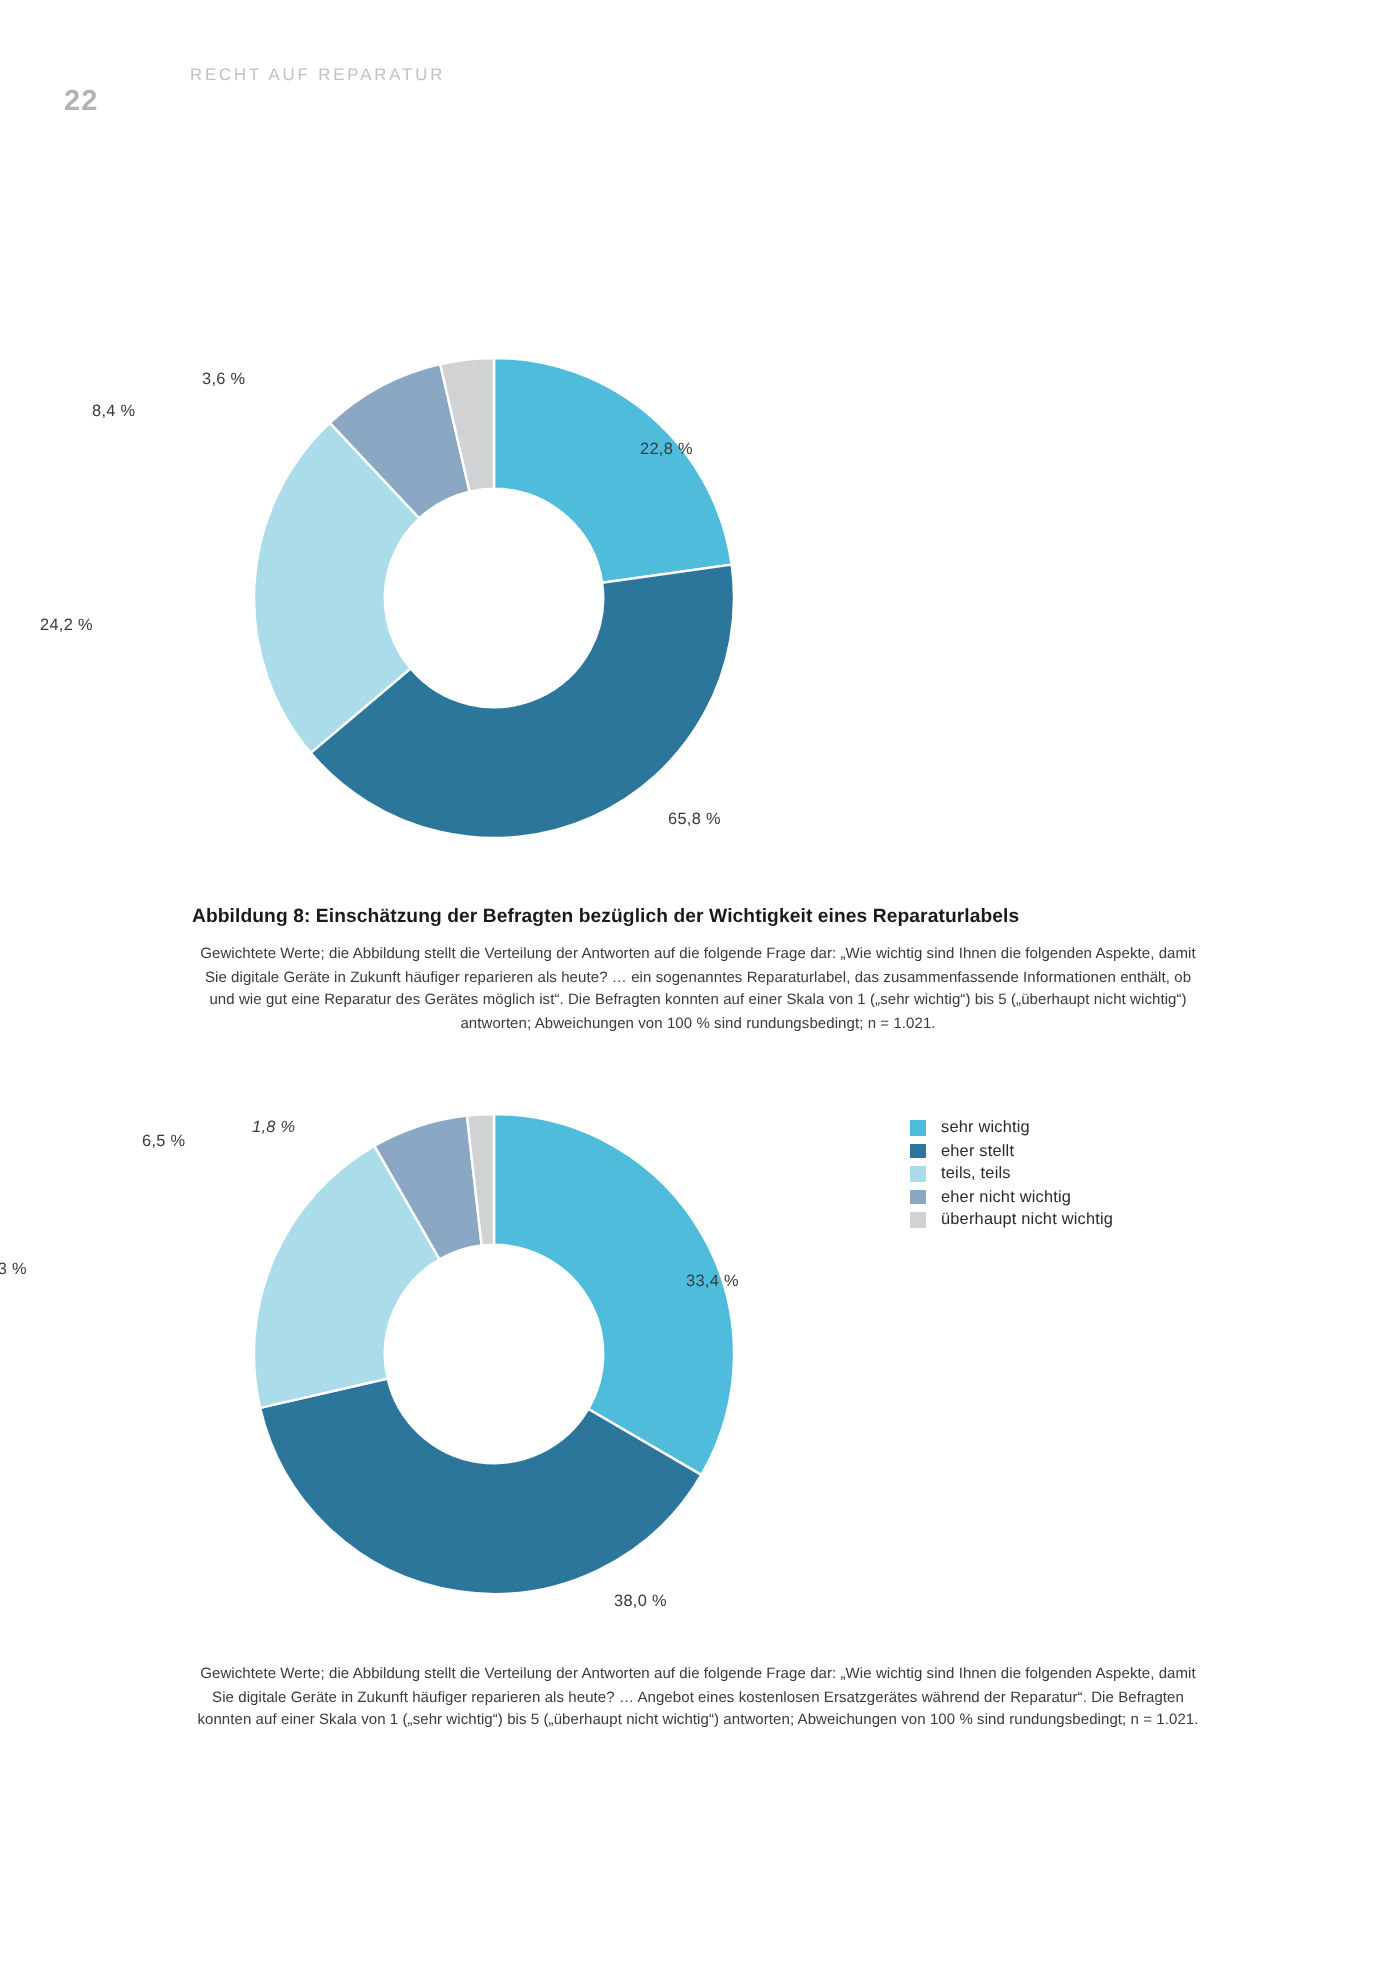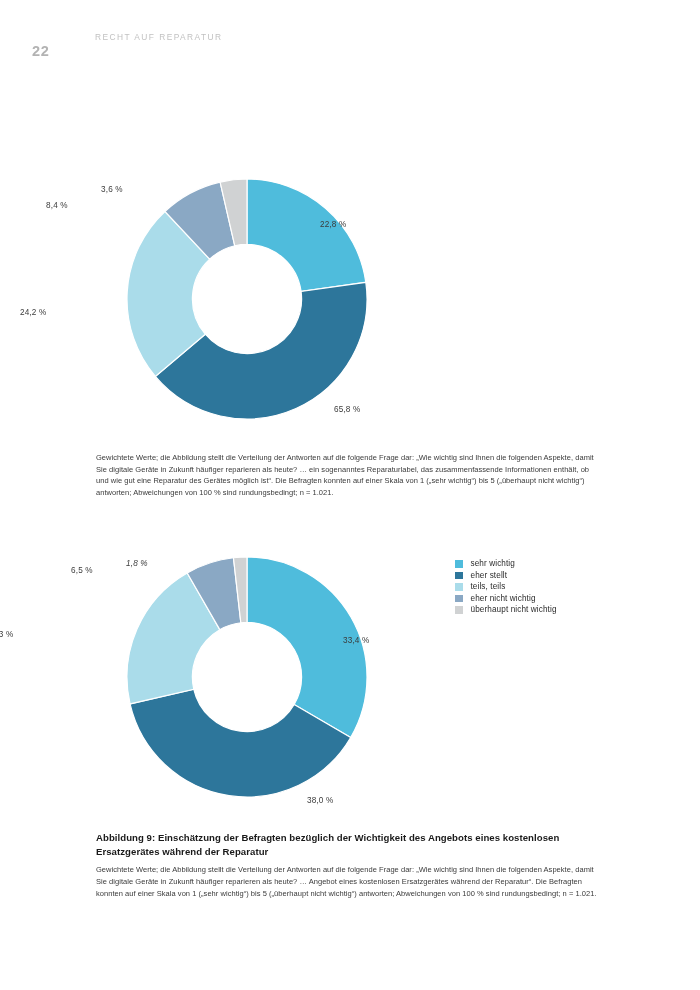--- a/index.html
+++ b/index.html
@@ -125,21 +125,21 @@
     line-height: 14.2px;
     letter-spacing: 0.05px;
     margin: 0 0 5px 0;
   }
   .caption-body {
     font-size: 7.5px;
     color: #3a3a3a;
     line-height: 11.6px;
     letter-spacing: 0.04px;
     margin: 0;
-    text-align: left;
+    text-align: center;
   }
 </style>
 </head>
 <body>
 
 <div class="page-header">
   <div class="folio">22</div>
   <div class="running-title">RECHT AUF REPARATUR</div>
 </div>
 
@@ -181,20 +181,21 @@
       <span class="legend-label">eher nicht wichtig</span>
     </div>
     <div class="legend-row">
       <span class="legend-swatch" style="background:#d0d2d3"></span>
       <span class="legend-label">überhaupt nicht wichtig</span>
     </div>
   </div>
 </div>
 
 <div class="caption-block" id="caption-8">
+  <p class="caption-title">Abbildung 8: Einschätzung der Befragten bezüglich der Wichtigkeit eines Reparaturlabels</p>
   <p class="caption-body">Gewichtete Werte; die Abbildung stellt die Verteilung der Antworten auf die folgende Frage dar: „Wie wichtig sind Ihnen die folgenden Aspekte, damit Sie digitale Geräte in Zukunft häufiger reparieren als heute? … ein sogenanntes Reparaturlabel, das zusammenfassende Informationen enthält, ob und wie gut eine Reparatur des Gerätes möglich ist“. Die Befragten konnten auf einer Skala von 1 („sehr wichtig“) bis 5 („überhaupt nicht wichtig“) antworten; Abweichungen von 100 % sind rundungsbedingt; n = 1.021.</p>
 </div>
 
 <div class="figure" id="figure-9">
   <div class="chart-area">
     <div class="donut-wrap">
       <svg width="242" height="242" viewBox="0 0 242 242" role="img">
         <g id="donut9-slices">
             <path d="M 121.00000000000001 1 A 120 120 0 0 1 224.67081006314027 181.43478419629128 L 168.17021857872882 148.49782680931253 A 54.6 54.6 0 0 0 121 66.4 Z" fill="#4fbcdc" stroke="#ffffff" stroke-width="1.2"></path>
             <path d="M 224.67081006314027 181.43478419629128 A 120 120 0 0 1 4.056775265610753 147.9124913139258 L 67.7908327458529 133.24518354783626 A 54.6 54.6 0 0 0 168.17021857872882 148.49782680931253 Z" fill="#2d769b" stroke="#ffffff" stroke-width="1.2"></path>
@@ -207,15 +208,14 @@
     <div class="callout" style="left:343px; top:80px;">33,4 %</div>
     <div class="callout" style="left:307px; top:240px;">38,0 %</div>
     <div class="callout" style="left:-13px; top:74px;">20,3 %</div>
     <div class="callout" style="left:71px;  top:10px;">6,5 %</div>
     <div class="callout" style="left:126px; top:3px;font-style:italic;">1,8 %</div>
   </div>
 
 </div>
 
 <div class="caption-block" id="caption-9">
-  <p class="caption-title">Abbildung 9: Einschätzung der Befragten bezüglich der Wichtigkeit des Angebots eines kostenlosen Ersatzgerätes während der Reparatur</p>
   <p class="caption-body">Gewichtete Werte; die Abbildung stellt die Verteilung der Antworten auf die folgende Frage dar: „Wie wichtig sind Ihnen die folgenden Aspekte, damit Sie digitale Geräte in Zukunft häufiger reparieren als heute? … Angebot eines kostenlosen Ersatzgerätes während der Reparatur“. Die Befragten konnten auf einer Skala von 1 („sehr wichtig“) bis 5 („überhaupt nicht wichtig“) antworten; Abweichungen von 100 % sind rundungsbedingt; n = 1.021.</p>
 </div>
 
 </body></html>

